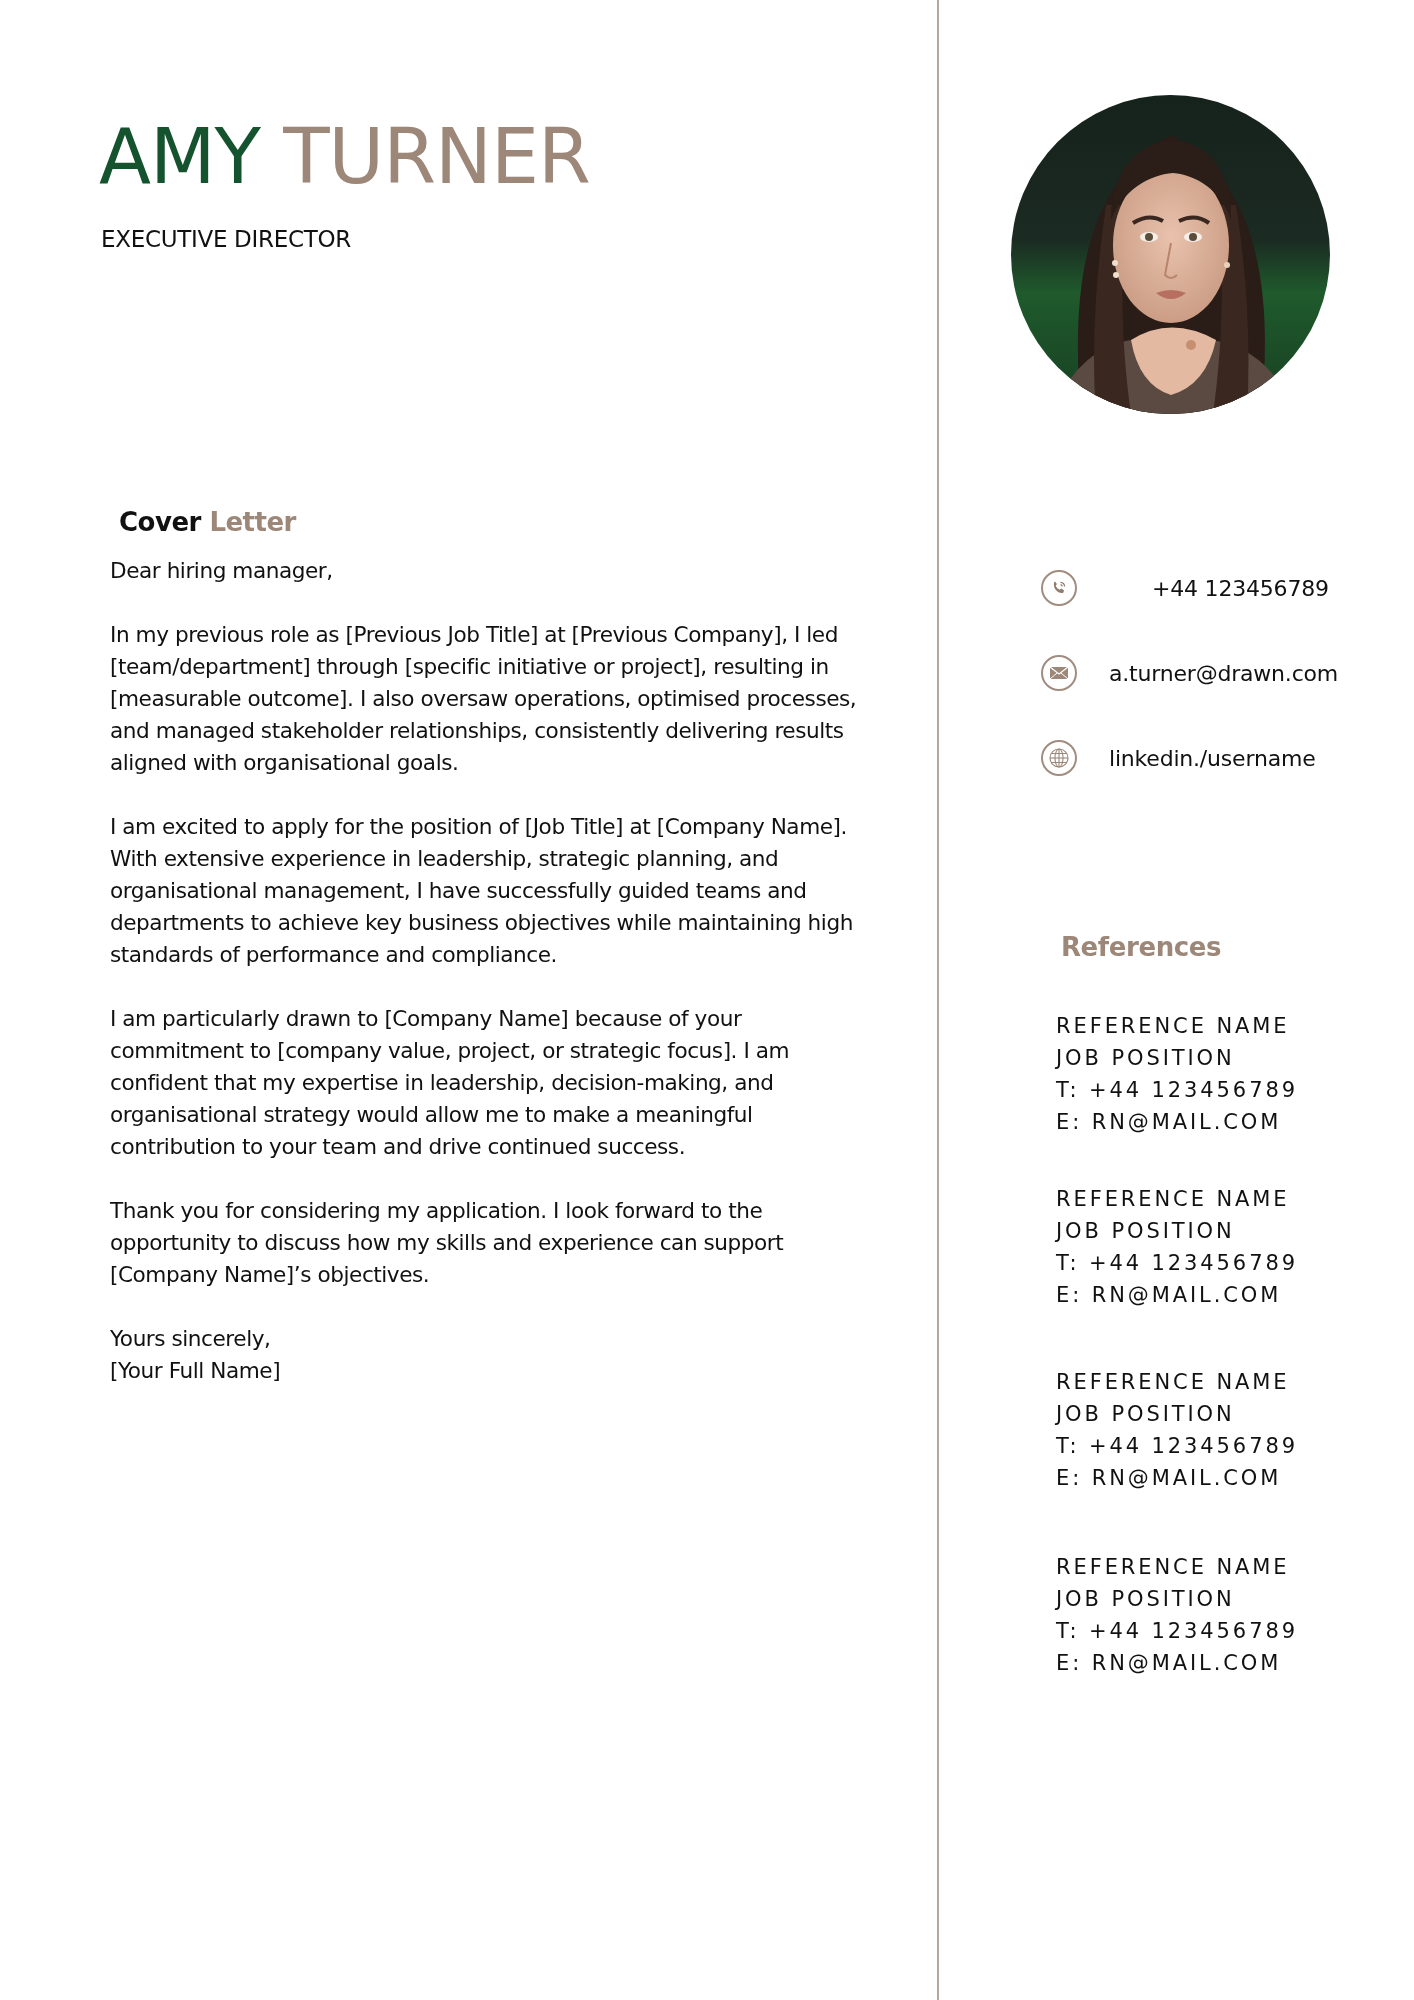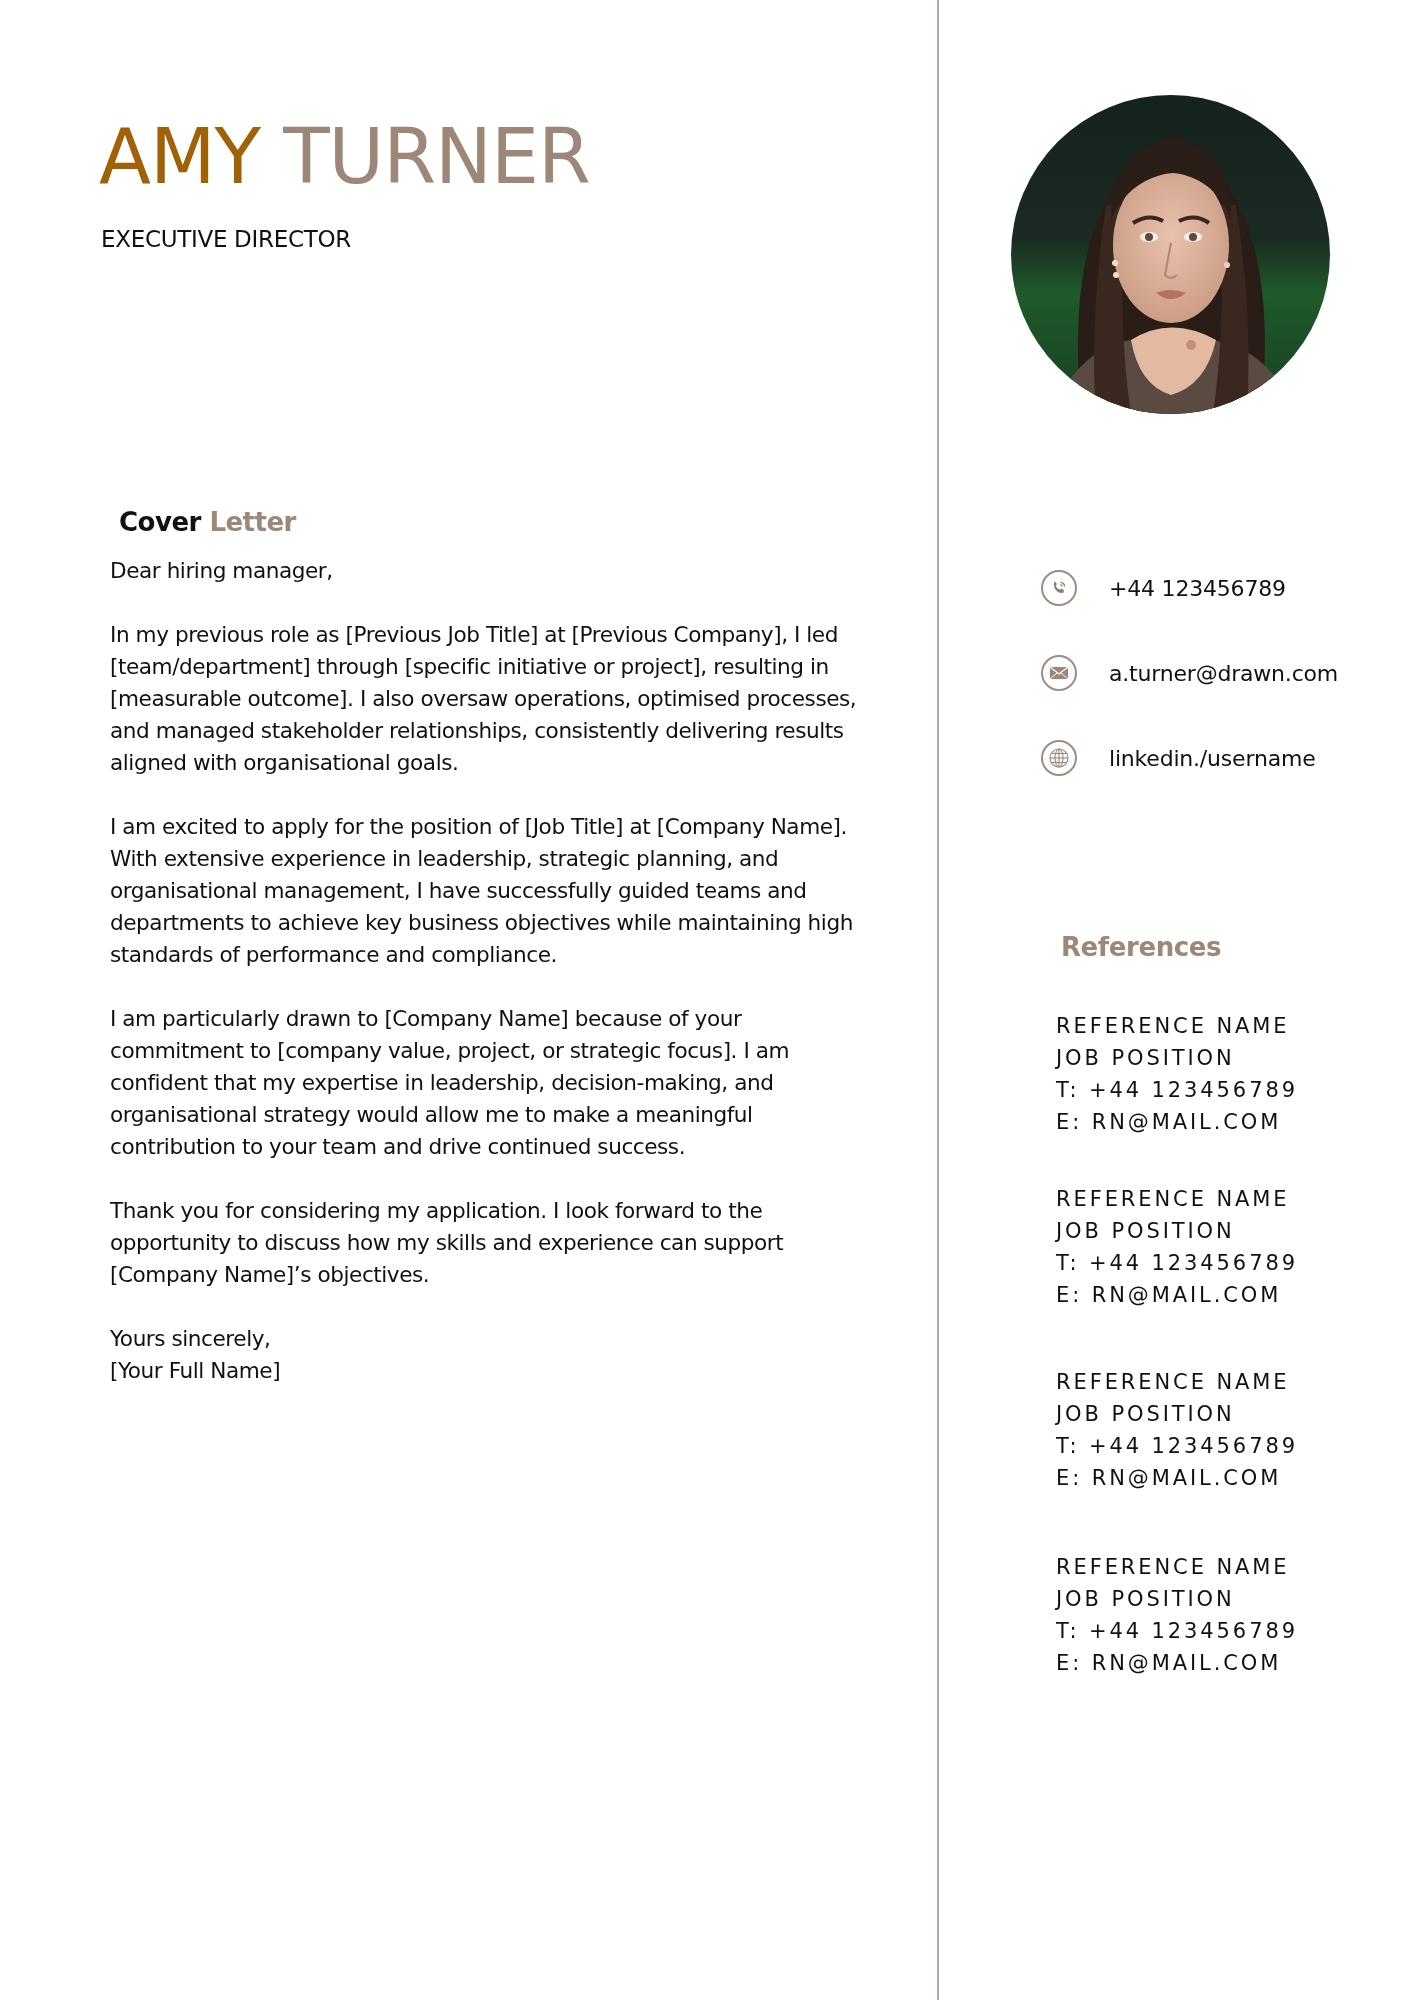--- a/index.html
+++ b/index.html
@@ -1,21 +1,21 @@
 <!DOCTYPE html>
 <html><head>
 <meta charset="utf-8">
 <style>
   html, body { margin: 0; padding: 0; background: #ffffff; }
   body { width: 1414px; height: 2000px; position: relative; overflow: hidden;
          font-family: "DejaVu Sans", "Liberation Sans", sans-serif; color: #111111; }
   .abs { position: absolute; }
   .name { left: 99px; top: 112px; font-size: 76px; line-height: 90px; font-weight: normal;
           letter-spacing: -1px; white-space: nowrap; font-family: "DejaVu Sans", sans-serif; }
-  .name .first { color: #a16207; }
+  .name .first { color: #14532d; }
   .name .last { color: #9c8778; }
   .job-title { left: 101px; top: 224px; font-size: 23px; line-height: 30px; letter-spacing: -0.3px; color: #111; }
   .cover-heading { left: 119px; top: 505px; font-size: 26px; line-height: 34px; font-weight: bold; letter-spacing: -0.5px; }
   .cover-heading .accent { color: #9c8778; }
   .letter { left: 101px; top: 555px; width: 760px; font-size: 21.6px; line-height: 32px; letter-spacing: -0.45px; color: #111; margin-left: 9px; }
   .letter p { margin: 0 0 32px 0; }
   .letter p.closing { margin: 0; }
   .divider { left: 937px; top: 0; width: 2px; height: 2000px; background: #b7a89d; }
   .photo { left: 1011px; top: 95px; width: 319px; height: 319px; border-radius: 50%; overflow: hidden; }
   .contact { left: 1041px; width: 360px; height: 40px; display: flex; align-items: center; }
@@ -93,21 +93,21 @@
 
     <circle cx="104" cy="168" r="3" fill="#f0e0cc"></circle>
     <circle cx="105" cy="180" r="3" fill="#f0e0cc"></circle>
     <circle cx="216" cy="170" r="3" fill="#e8d2bd"></circle>
 
     <path d="M120 245 Q160 220 205 245 Q195 290 160 300 Q128 290 120 245 Z" fill="#e4b9a2"></path>
     <circle cx="180" cy="250" r="5" fill="#c4906f"></circle>
   </svg>
 </div>
 
-<div class="abs contact" style="top:568px;">
+<div class="abs contact" style="top:568px;gap:43px;">
   <span class="ic">
     <svg width="18" height="18" viewBox="0 0 24 24">
         <path d="M6.6 3.2 L9.2 6.8 L7.6 9 C8.6 11.4 10.6 13.4 13 14.4 L15.2 12.8 L18.8 15.4 L17.4 18.6 C10 19.6 3.8 12 5.4 4.6 Z" fill="#8f7a6c"></path>
         <path d="M14 4.5 A6 6 0 0 1 19.5 10" stroke="#8f7a6c" stroke-width="1.6" fill="none"></path>
         <path d="M14 7.5 A3 3 0 0 1 16.5 10" stroke="#8f7a6c" stroke-width="1.6" fill="none"></path>
       </svg>
   </span>
   <span class="txt">+44 123456789</span>
 </div>
 <div class="abs contact" style="top:653px;">

